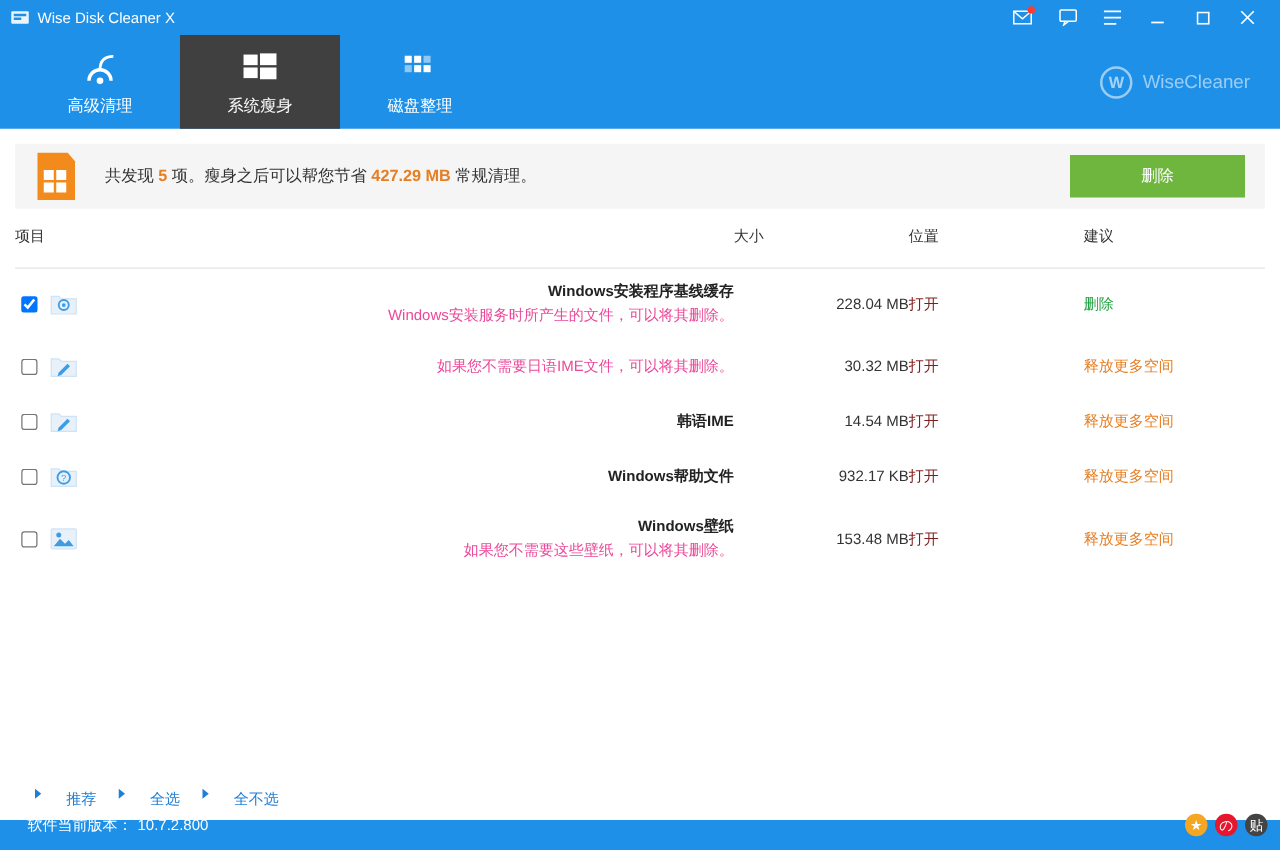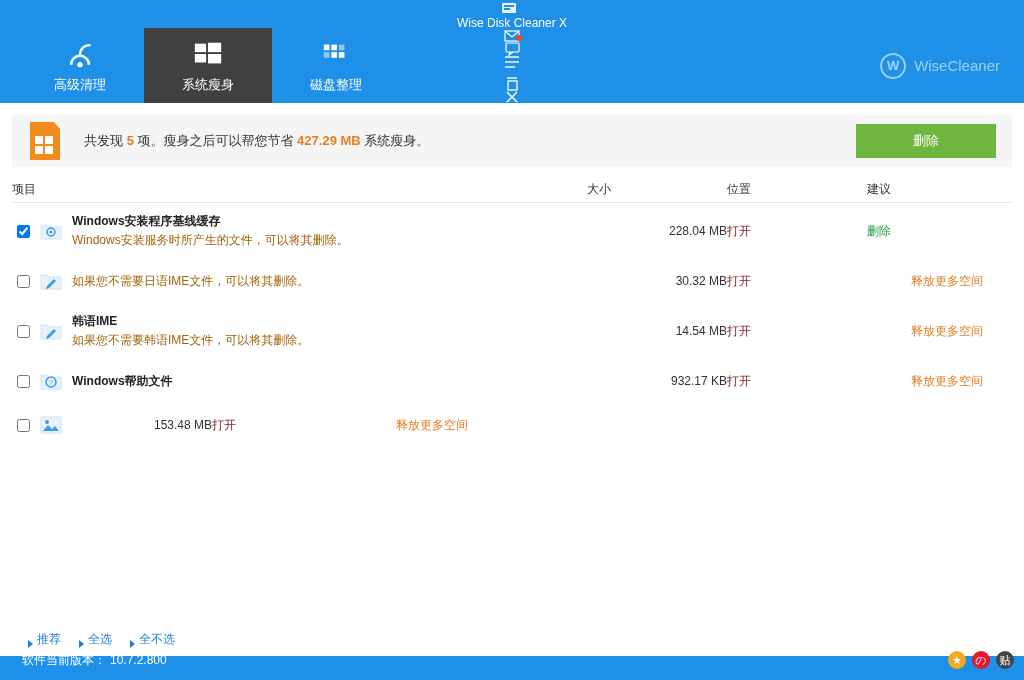--- a/index.html
+++ b/index.html
@@ -1,18 +1,18 @@
 <!DOCTYPE html>
 <html><head>
 <meta charset="utf-8">
 <style>
 * { margin: 0; padding: 0; box-sizing: border-box; font-family: "Microsoft YaHei", "Segoe UI", sans-serif; }
 body { width: 1024px; height: 680px; background: #fff; overflow: hidden; display: flex; flex-direction: column; }
 
-.titlebar { height: 28px; background: #1e90e8; display: flex; align-items: center; padding: 0 8px; color: #fff; font-size: 12px; flex-direction: column; }
+.titlebar { height: 28px; background: #1e90e8; display: flex; align-items: center; padding: 0 8px; color: #fff; font-size: 12px; }
 .titlebar .app-icon { width: 16px; height: 16px; margin-right: 6px; }
 .titlebar .title { flex: 0 0 auto; }
 .titlebar .spacer { flex: 1; }
 .titlebar .icon-btn { width: 36px; height: 28px; display: flex; align-items: center; justify-content: center; cursor: pointer; position: relative; }
 .notif-dot { position: absolute; top: 5px; right: 8px; width: 6px; height: 6px; background: #ff3b30; border-radius: 50%; }
 
 .navbar { height: 75px; background: #1e90e8; display: flex; align-items: stretch; padding-left: 16px; }
 .nav-item { width: 128px; display: flex; flex-direction: column; align-items: center; justify-content: center; color: #fff; font-size: 13px; cursor: pointer; gap: 6px; }
 .nav-item.active { background: #404040; }
 .nav-icon { width: 32px; height: 32px; display: flex; align-items: center; justify-content: center; }
@@ -20,43 +20,43 @@
 .brand { display: flex; align-items: center; padding-right: 24px; color: rgba(255,255,255,0.55); gap: 8px; font-size: 15px; }
 .brand-circle { width: 26px; height: 26px; border: 2px solid rgba(255,255,255,0.55); border-radius: 50%; display: flex; align-items: center; justify-content: center; font-size: 13px; font-weight: bold; color: rgba(255,255,255,0.6); }
 
 .infobar { background: #f5f5f5; margin: 12px 12px 0 12px; height: 52px; display: flex; align-items: center; padding: 0 16px; }
 .infobar .info-icon { width: 34px; height: 38px; margin-right: 22px; display:flex; align-items:center; justify-content:center;}
 .infobar .info-text { font-size: 13px; color: #333; }
 .infobar .info-text .hl { color: #e67e22; font-weight: bold; }
 .infobar .spacer { flex: 1; }
 .delete-btn { background: #6fb63f; color: #fff; border: none; width: 140px; height: 34px; font-size: 13px; cursor: pointer; }
 
-.header-row { display: flex; font-size: 12px; color: #333; border-bottom: 1px solid #e5e5e5; margin: 14px 12px 0 12px; padding-bottom: 4px; }
+.header-row { display: flex; font-size: 12px; color: #333; border-bottom: 1px solid #e5e5e5; margin: 14px 12px 0 12px; padding-bottom: 16px; }
 .col-item { flex: 0 0 575px; padding-left: 0; }
 .col-size { flex: 0 0 140px; }
 .col-loc { flex: 0 0 140px; }
 .col-sug { flex: 1; }
 
 .list { margin: 0 12px; overflow-y: auto; flex: 1; }
 .row { display: flex; align-items: center; padding: 10px 0; border-bottom: 0px solid #f0f0f0; }
 .row .chk { width: 22px; display: flex; align-items: center; justify-content: center; }
 .row .chk input { width: 13px; height: 13px; cursor: pointer; }
 .row .ico { width: 26px; height: 24px; margin: 0 8px 0 4px; display: flex; align-items: center; justify-content: center; }
-.row .labels { flex: 0 0 515px; display: flex; flex-direction: column; gap: 2px; }
+.row .labels { flex: 0 0 515px; display: flex; flex-direction: column; gap: 2px; text-align: right; }
 .row .title { font-size: 12px; color: #222; font-weight: bold; }
-.row .desc { font-size: 12px; color: #a16207; }
+.row .desc { font-size: 12px; color: #ec4899; }
 .row .size { flex: 0 0 140px; font-size: 12px; color: #333; text-align: right; }
 .row .loc { flex: 0 0 140px; font-size: 12px; }
 .row .loc a { color: #7f1d1d; text-decoration: none; cursor: pointer; }
 .row .sug { flex: 1; font-size: 12px; }
 .sug.green { color: #1e9e3e; }
-.sug.orange { color: #e67e22; margin-left: 44px; }
+.sug.orange { color: #e67e22; }
 
 .bottom-links { display: flex; align-items: center; gap: 18px; padding: 6px 28px 8px 28px; }
-.bottom-links a { color: #1e7fd6; font-size: 12px; text-decoration: none; cursor: pointer; display:flex; align-items:flex-end; gap:4px;}
+.bottom-links a { color: #1e7fd6; font-size: 12px; text-decoration: none; cursor: pointer; display:flex; align-items:flex-start; gap:20px;}
 .tri { display:inline-block; width:0;height:0;border-top:4px solid transparent;border-bottom:4px solid transparent;border-left:5px solid #1e7fd6;}
 
 .statusbar { height: 24px; background: #1e90e8; color: #fff; font-size: 12px; display: flex; align-items: center; padding: 0 10px 16px 22px; }
 .statusbar .sb-label { margin-right: 4px; }
 .statusbar .spacer { flex: 1; }
 .sb-icon { width: 18px; height: 18px; border-radius: 50%; display: flex; align-items: center; justify-content: center; margin-left: 6px; font-size: 11px; color:#fff; cursor:pointer;}
 .sb-icon.star { background: #f5a623; }
 .sb-icon.weibo { background: #e6162d; }
 .sb-icon.tieba { background: #444; }
 </style>
@@ -157,21 +157,21 @@
   <span class="info-icon">
     <svg width="34" height="38" viewBox="0 0 34 38">
         <path d="M2 0 h24 l6 7 v31 h-30 z" fill="#f28a1c"></path>
         <rect x="7" y="14" width="8" height="8" fill="#fff"></rect>
         <rect x="17" y="14" width="8" height="8" fill="#fff"></rect>
         <rect x="7" y="24" width="8" height="8" fill="#fff"></rect>
         <rect x="17" y="24" width="8" height="8" fill="#fff"></rect>
       </svg>
   </span>
   <span class="info-text">
-    <span>共发现 </span><span class="hl">5</span><span> 项。瘦身之后可以帮您节省 </span><span class="hl">427.29 MB</span><span> 系统瘦身。</span>
+    <span>共发现 </span><span class="hl">5</span><span> 项。瘦身之后可以帮您节省 </span><span class="hl">427.29 MB</span><span> 常规清理。</span>
   </span>
   <span class="spacer"></span>
   <button class="delete-btn">删除</button>
 </div>
 
 <div class="header-row">
   <div class="col-item">项目</div>
   <div class="col-size">大小</div>
   <div class="col-loc">位置</div>
   <div class="col-sug">建议</div>
@@ -219,21 +219,20 @@
         <input type="checkbox" style="">
       </span>
       <span class="ico">
         <svg width="24" height="24" viewBox="0 0 24 24">
           <path d="M2 6 h6 l2 2 h12 v12 h-20 z" fill="#e8f1fa" stroke="#cfe3f5"></path>
           <path d="M8 17 l7-7 2 2 -7 7 -3 1 z" fill="#3b9de6"></path>
         </svg>
       </span>
       <span class="labels">
         <span class="title">韩语IME</span>
-        <span class="desc">如果您不需要韩语IME文件，可以将其删除。</span>
       </span>
       <span class="size">14.54 MB</span>
       <span class="loc"><a>打开</a></span>
       <span class="sug orange">释放更多空间</span>
     </div>
     <div class="row">
       <span class="chk">
         <input type="checkbox" style="">
       </span>
       <span class="ico">
@@ -253,20 +252,24 @@
     <div class="row">
       <span class="chk">
         <input type="checkbox" style="">
       </span>
       <span class="ico">
         <svg width="24" height="24" viewBox="0 0 24 24">
           <rect x="2" y="4" width="20" height="16" rx="1" fill="#e8f1fa" stroke="#cfe3f5"></rect>
           <circle cx="8" cy="9" r="2" fill="#3b9de6"></circle>
           <path d="M4 18 l5-6 4 4 3-3 4 5 z" fill="#3b9de6"></path>
         </svg>
+      </span>
+      <span class="labels">
+        <span class="title">Windows壁纸</span>
+        <span class="desc">如果您不需要这些壁纸，可以将其删除。</span>
       </span>
       <span class="size">153.48 MB</span>
       <span class="loc"><a>打开</a></span>
       <span class="sug orange">释放更多空间</span>
     </div>
   </div>
 
 <div class="bottom-links">
   <a>
       <span class="tri"></span>

